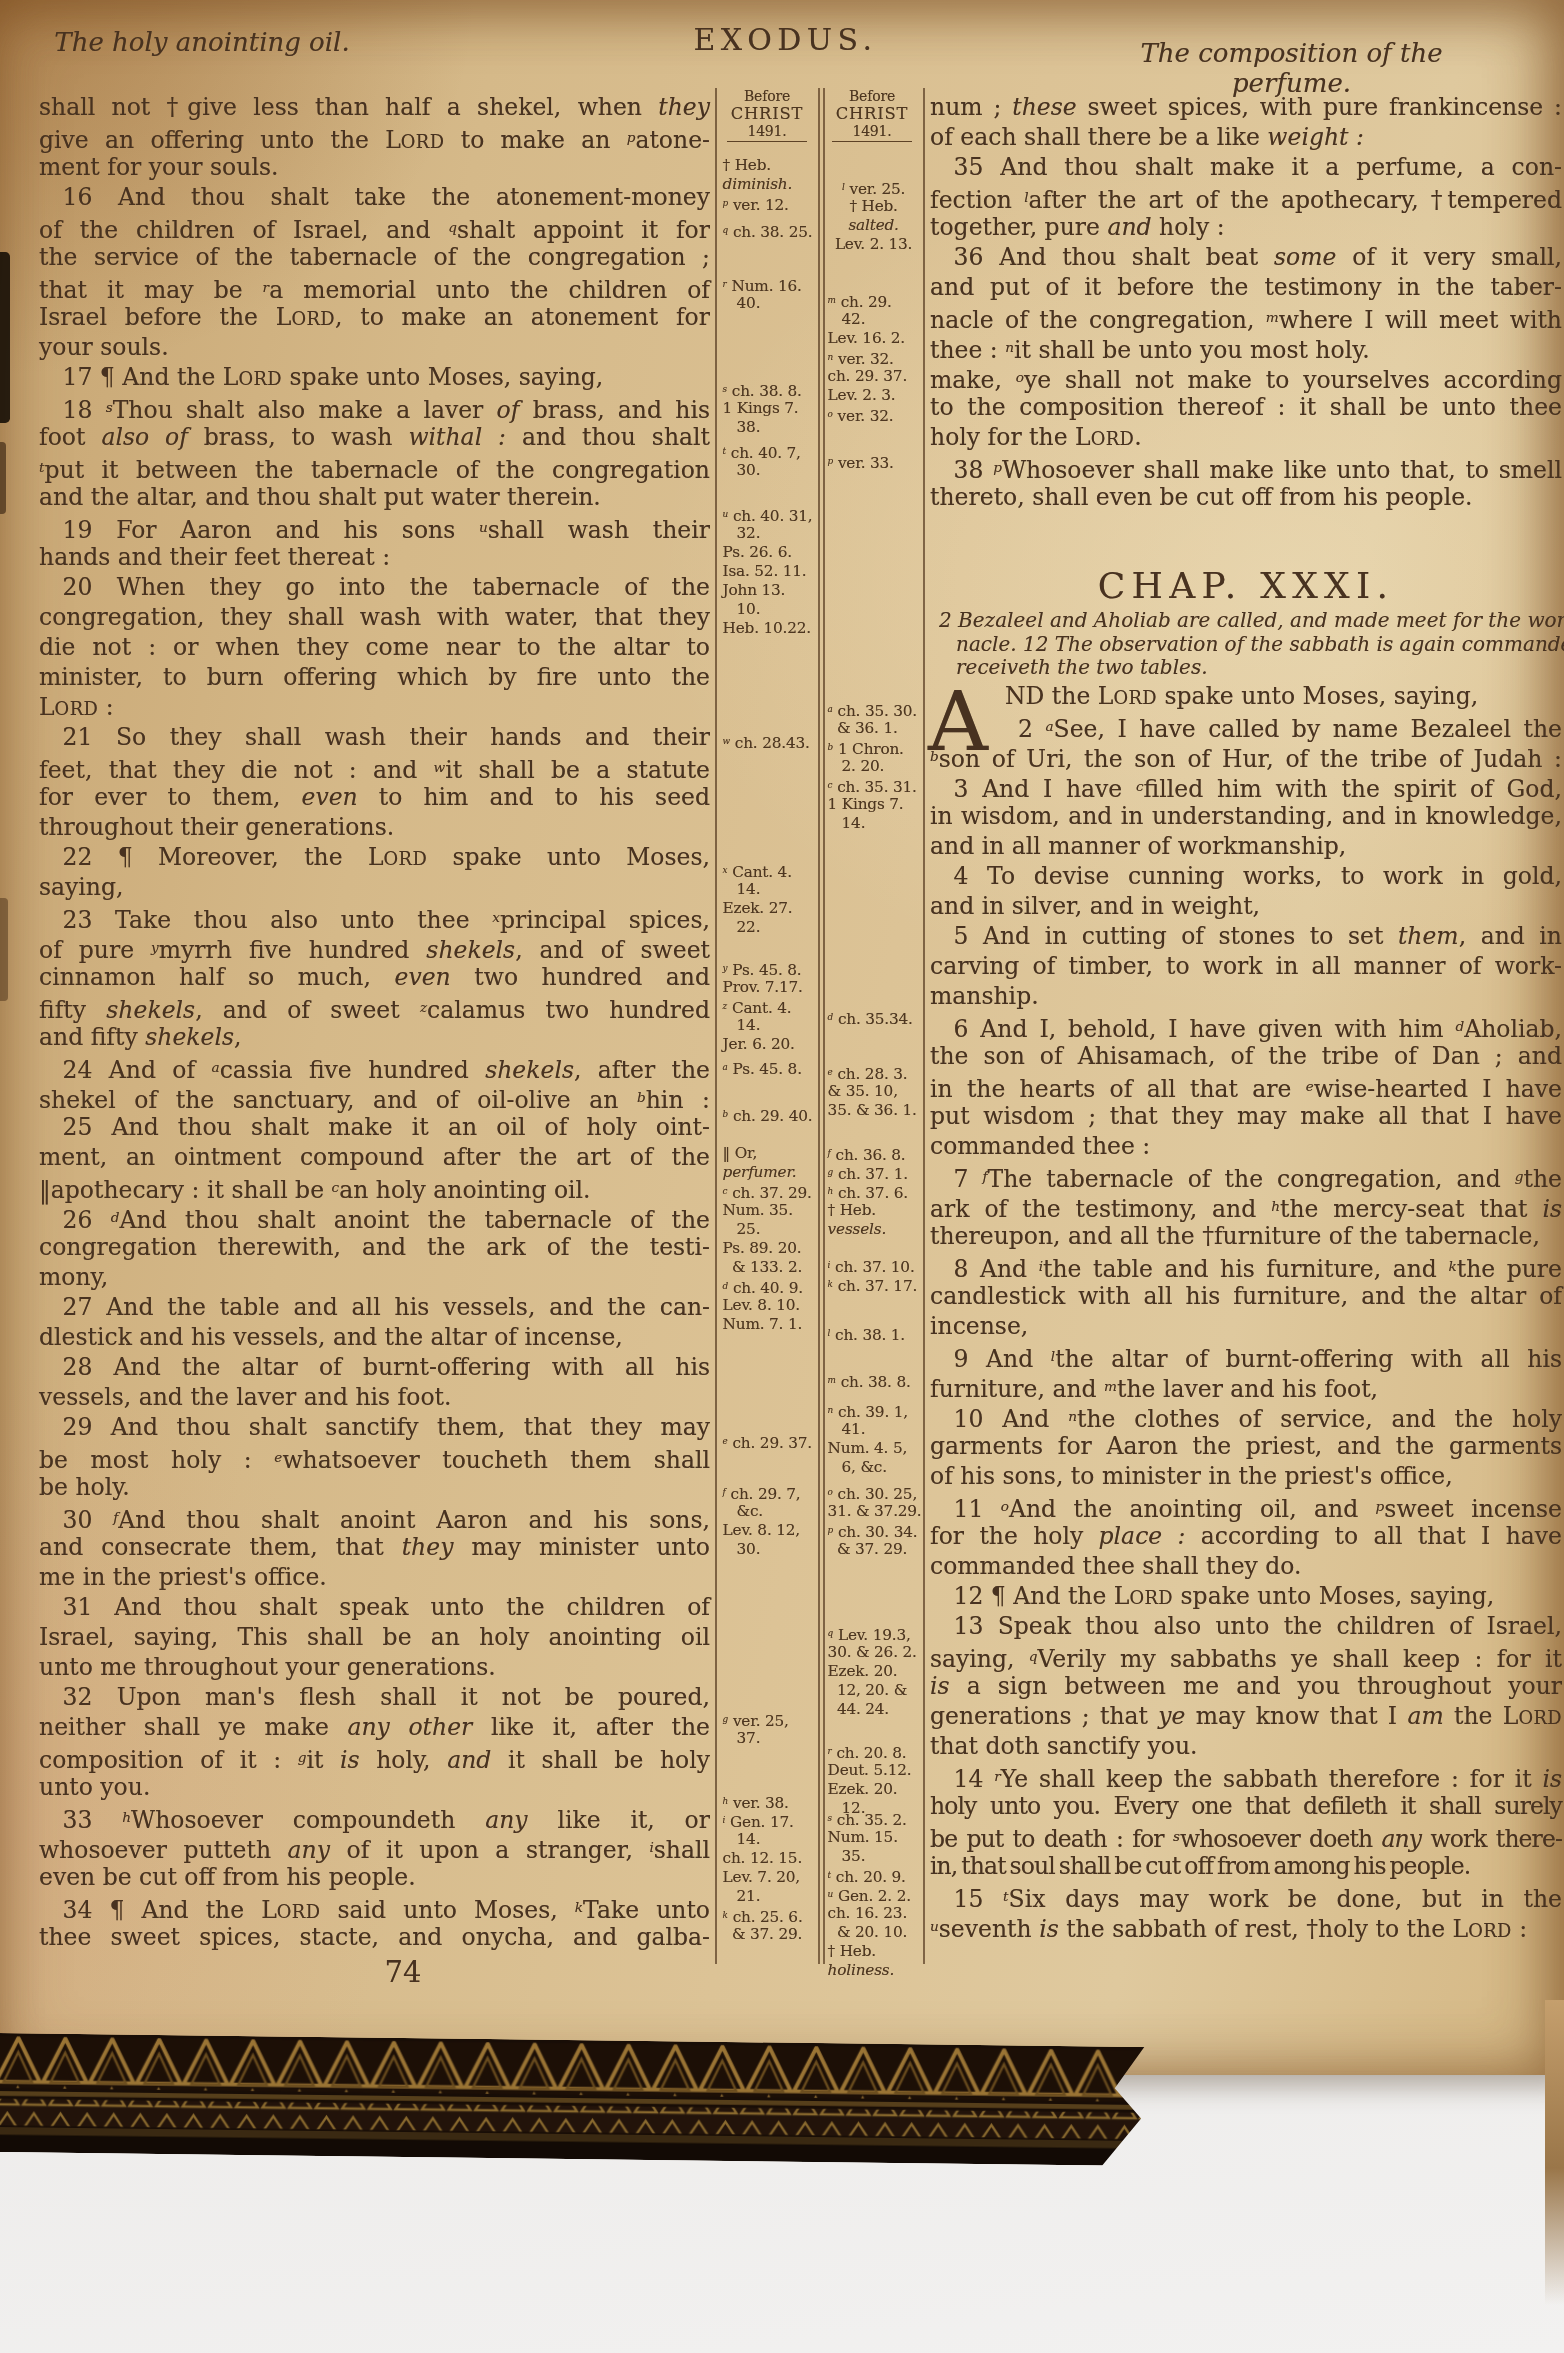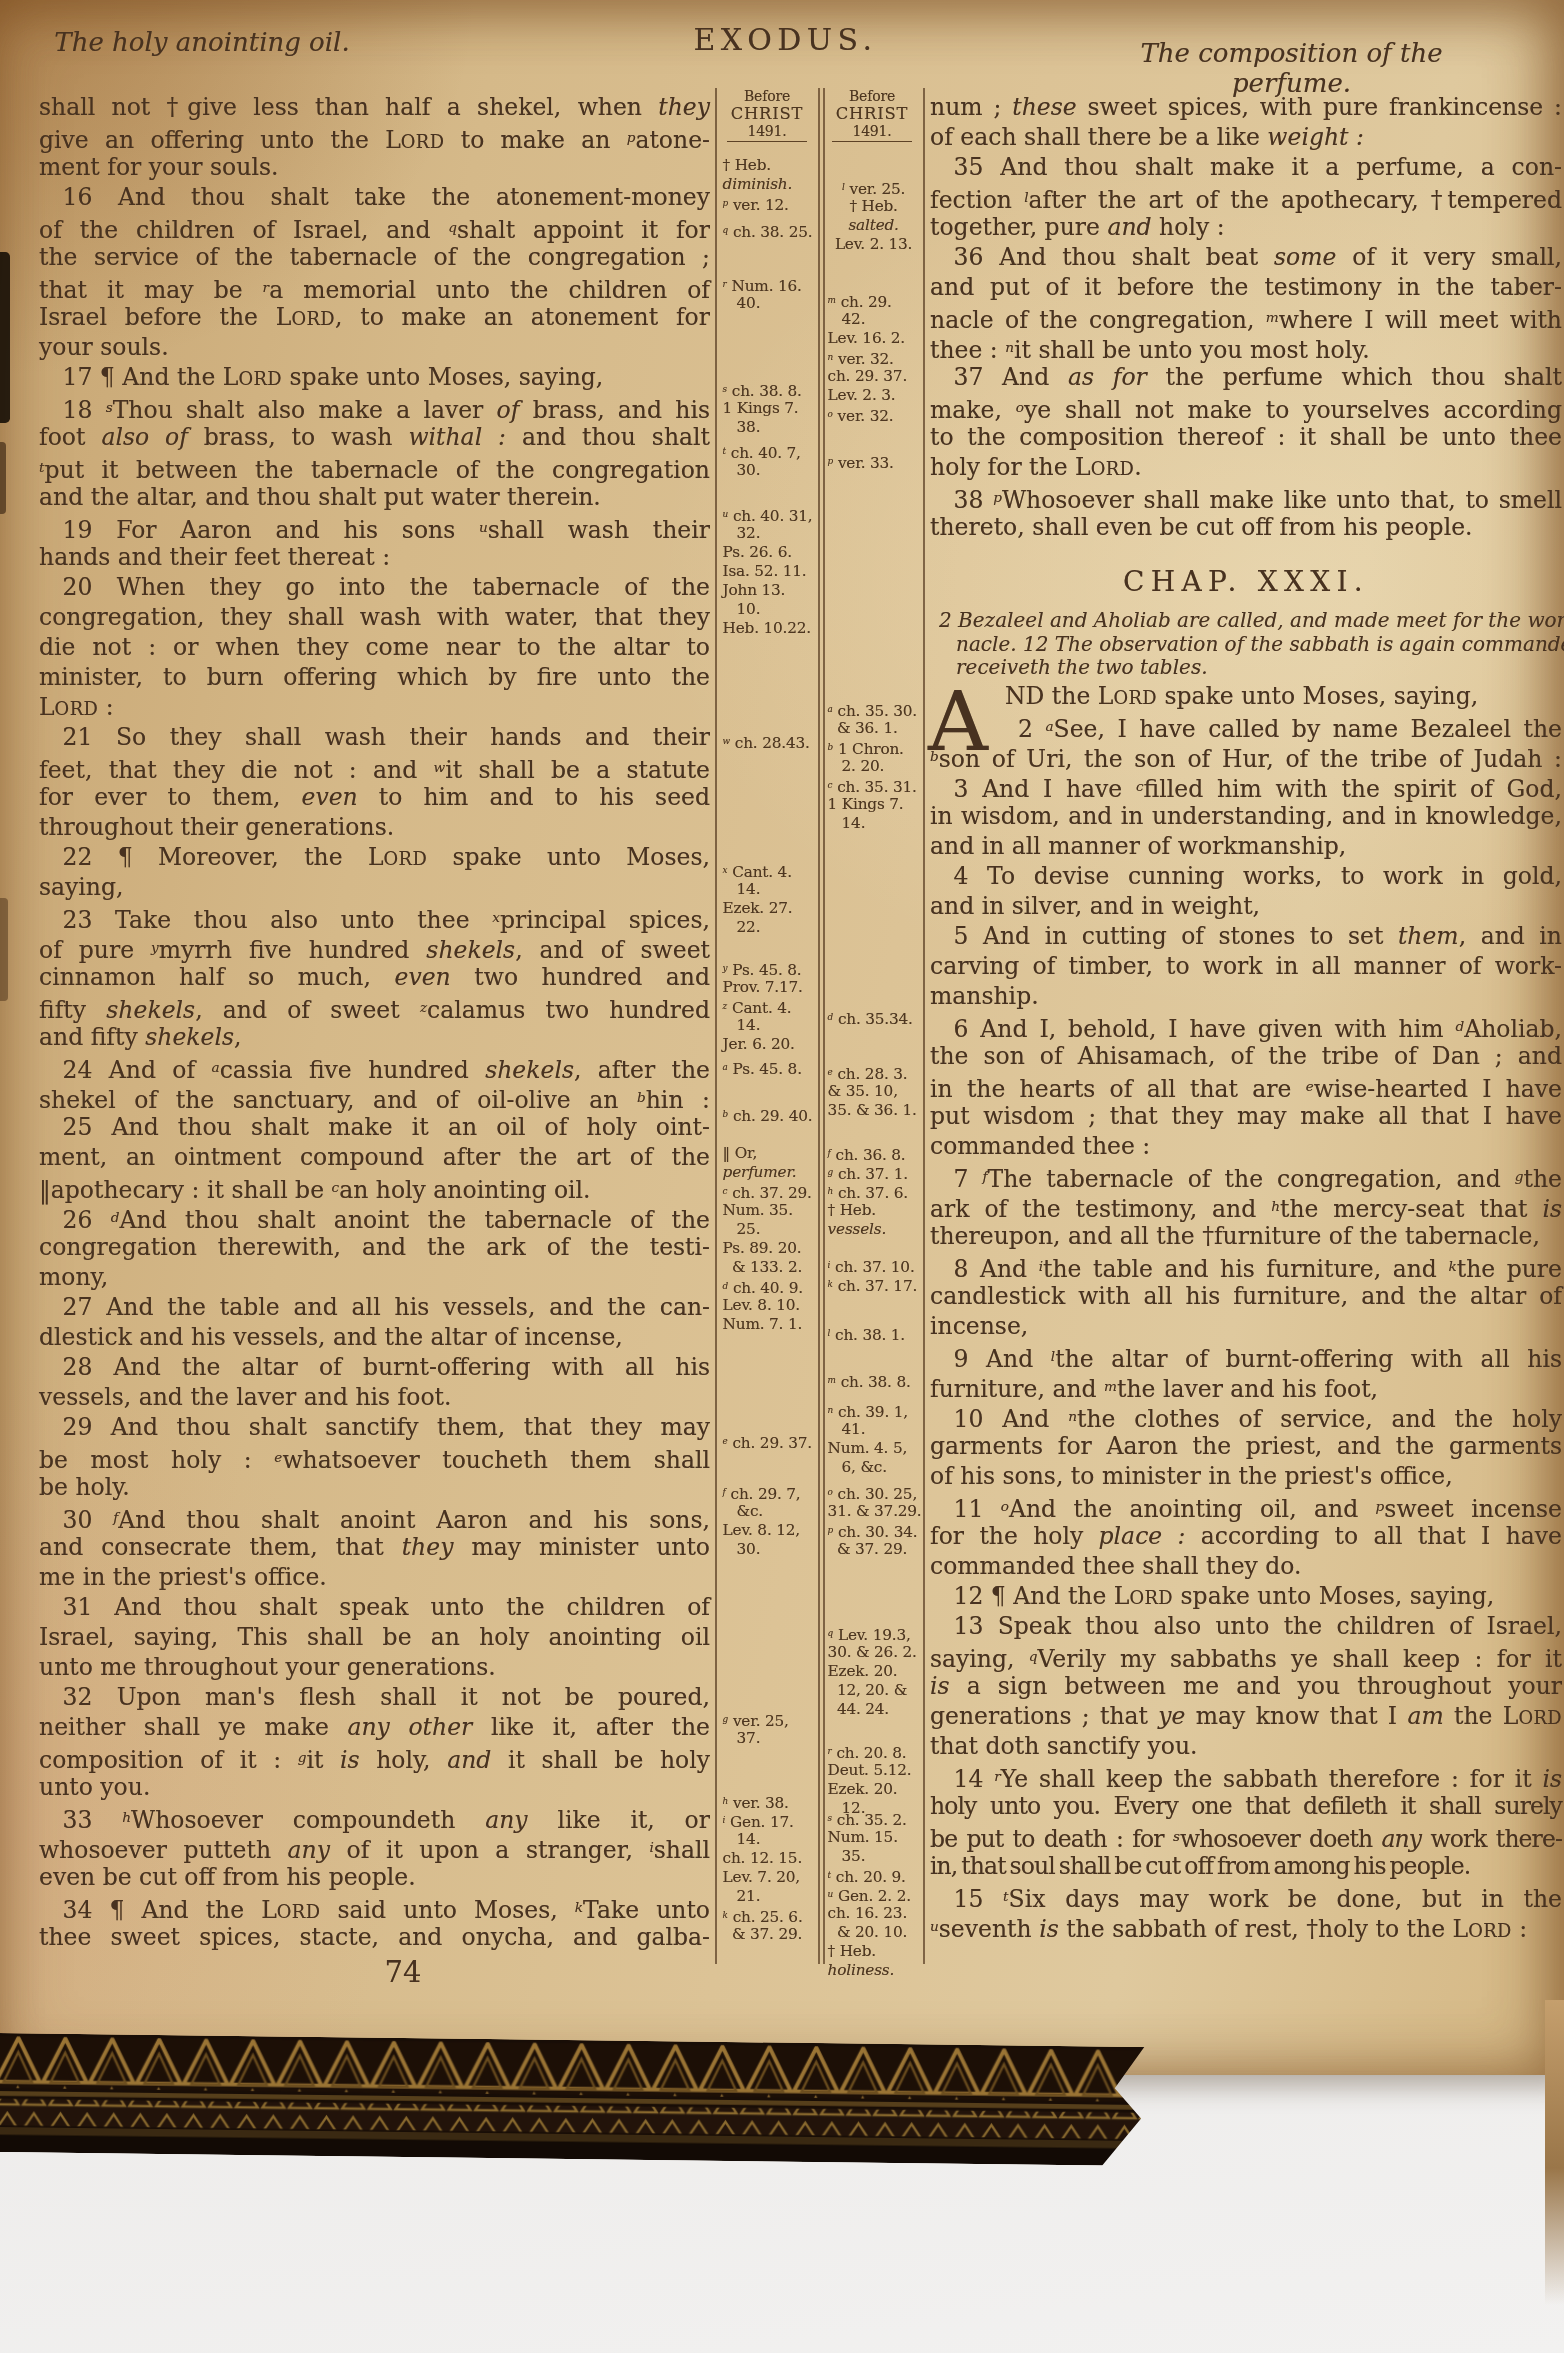--- a/index.html
+++ b/index.html
@@ -32,21 +32,21 @@
   .line.end{text-align-last:left;}
   .line.v{text-indent:23.5px;}
   .line.dc1{padding-left:75px;}
   .line.dc2{padding-left:88px;}
   .line.tight{letter-spacing:-0.9px;word-spacing:-2.7px;}
   .sup{font-size:.58em;vertical-align:.45em;font-style:italic;letter-spacing:0;}
   .sc{font-size:.76em;text-transform:uppercase;letter-spacing:0.4px;}
   em{font-style:italic;}
   
   .chap-head{position:absolute;left:927px;top:565px;width:638px;text-align:center;
-    font-size:28px;letter-spacing:6.3px;}
+    font-size:36px;letter-spacing:6.3px;}
   .chap-summary{position:absolute;left:939px;top:609px;width:618px;
     font-style:italic;font-size:20px;}
   .sline{height:23.5px;line-height:23.5px;white-space:nowrap;}
   .sline.cont{padding-left:17px;}
   .dropcap{position:absolute;left:928px;top:679px;width:72px;height:91px;
     font-size:83px;line-height:85px;text-align:left;}
   
   .margin{position:absolute;top:0;height:2075px;width:92px;font-size:15.3px;
     letter-spacing:-0.2px;color:#4d3620;}
   #m1{left:721px;} #m2{left:826px;}
@@ -354,21 +354,20 @@
     <div class="tcol" id="col-right-1">
         <div class="line">num ; <em>these</em> sweet spices, with pure frankincense :</div>
         <div class="line end">of each shall there be a like <em>weight :</em></div>
         <div class="line v">35 And thou shalt make it a perfume, a con-</div>
         <div class="line">fection <span class="sup">l</span>after the art of the apothecary, †tempered</div>
         <div class="line end">together, pure <em>and</em> holy :</div>
         <div class="line v">36 And thou shalt beat <em>some</em> of it very small,</div>
         <div class="line">and put of it before the testimony in the taber-</div>
         <div class="line">nacle of the congregation, <span class="sup">m</span>where I will meet with</div>
         <div class="line end">thee : <span class="sup">n</span>it shall be unto you most holy.</div>
-        <div class="line v">37 And <em>as for</em> the perfume which thou shalt</div>
         <div class="line">make, <span class="sup">o</span>ye shall not make to yourselves according</div>
         <div class="line">to the composition thereof : it shall be unto thee</div>
         <div class="line end">holy for the L<span class="sc">ord</span>.</div>
         <div class="line v">38 <span class="sup">p</span>Whosoever shall make like unto that, to smell</div>
         <div class="line end">thereto, shall even be cut off from his people.</div>
       </div>
 
     <div class="chap-head">CHAP. XXXI.</div>
     <div class="chap-summary" id="chap-summary">
         <div class="sline">2 Bezaleel and Aholiab are called, and made meet for the work of the taber-</div>

